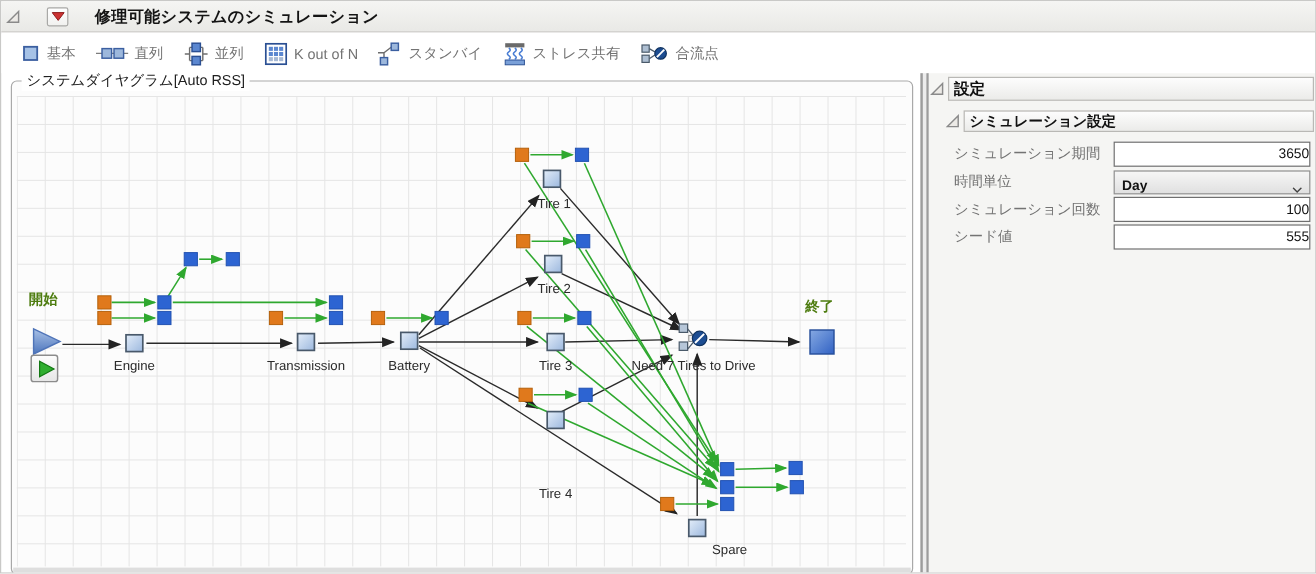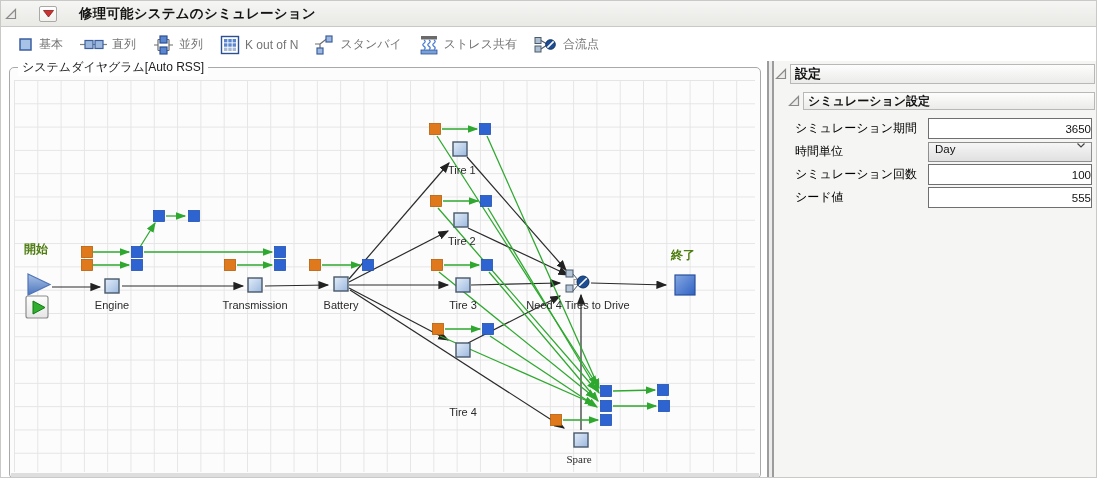--- a/index.html
+++ b/index.html
@@ -46,26 +46,26 @@
 
   
   .settings { position:absolute; left:773px; top:60px; right:0; bottom:0; background:#f5f5f3; }
   .hdr { display:flex; align-items:center; gap:3px; }
   .hdr .band { flex:1; display:flex; background:linear-gradient(#fdfdfd,#ebebe9);
                border:1px solid #b9b8b5; padding-left:4px; }
   .hdr1 { margin:3px 1px 0 1px; } .hdr1 .band { height:20px; font-size:13px; font-weight:bold; color:#111; }
   .hdr2 { margin:8px 1px 0 14px; } .hdr2 .band { height:18px; font-size:12px; font-weight:bold; color:#111; }
   .rows { margin:8px 4px 0 21px; }
   .srow { display:flex; align-items:center; height:21px; margin-bottom:2px; }
-  .srow .flabel { flex:1; font-size:12px; color:#000000; }
+  .srow .flabel { flex:1; font-size:12px; color:#737373; }
   .num-input { width:164px; height:21px; border:1px solid #6f6f6f; background:#fff;
                font-family:inherit; font-size:11.5px; color:#111; text-align:right; padding:0 0; }
   .dropdown { width:164px; height:20px; border:1px solid #8f8f8f;
-              background:linear-gradient(#f6f6f6,#e0e0e0); display:flex; align-items:flex-start;
-              padding:0 6px; font-size:11.5px; color:#111; }
+              background:linear-gradient(#f6f6f6,#e0e0e0); display:flex; align-items:flex-end;
+              padding:0 6px; font-size:11.5px; color:#111;font-weight:bold; }
   .dropdown .chev { margin-left:auto; }
 </style>
 </head>
 <body>
 
 <div class="window">
 
   <div class="titlebar">
     <svg class="disc-tri" viewBox="0 0 12 12">
       <polygon points="1.5,10.5 10.5,10.5 10.5,1.5" fill="#eceae6" stroke="#8a8a8a" stroke-width="1.2"></polygon>
@@ -286,22 +286,22 @@
 
     <div class="lbl bold" style="left:14px; top:172px;">開始</div>
     <div class="lbl bold center" style="left:673px; top:178px;">終了</div>
     <div class="lbl center" style="left:102px; top:228px;">Engine</div>
     <div class="lbl center" style="left:245px; top:228px;">Transmission</div>
     <div class="lbl center" style="left:331px; top:228px;">Battery</div>
     <div class="lbl wrap" style="left:438px; top:93px;">Tire 1</div>
     <div class="lbl wrap" style="left:438px; top:164px;">Tire 2</div>
     <div class="lbl center" style="left:453px; top:228px;">Tire 3</div>
     <div class="lbl center" style="left:453px; top:292px;margin-top:43px;">Tire 4</div>
-    <div class="lbl center" style="left:568px; top:228px;">Need 4 Tires to Drive</div>
-    <div class="lbl center" style="left:569px; top:382px;font-family:Liberation Serif, serif;">Spare</div>
+    <div class="lbl center" style="left:568px; top:228px;">Need 7 Tires to Drive</div>
+    <div class="lbl center" style="left:598px; top:382px;">Spare</div>
 
     <div class="hscroll"></div>
   </div>
 
   <div class="splitter"></div>
 
   <div class="settings">
     <div class="hdr hdr1">
       <svg class="disc-tri" width="12" height="12" viewBox="0 0 12 12">
         <polygon points="1.5,10.5 10.5,10.5 10.5,1.5" fill="#eceae6" stroke="#8a8a8a" stroke-width="1.2"></polygon>

